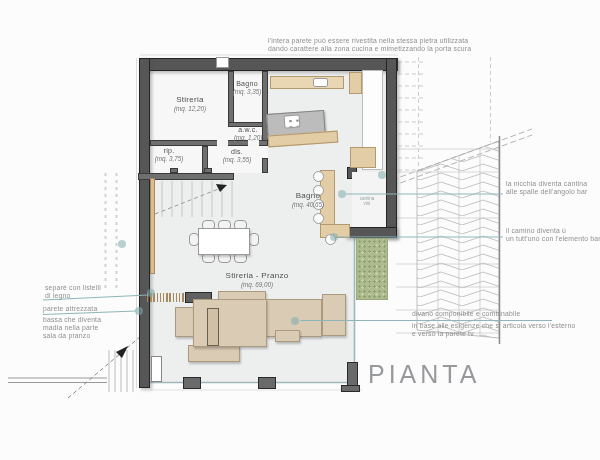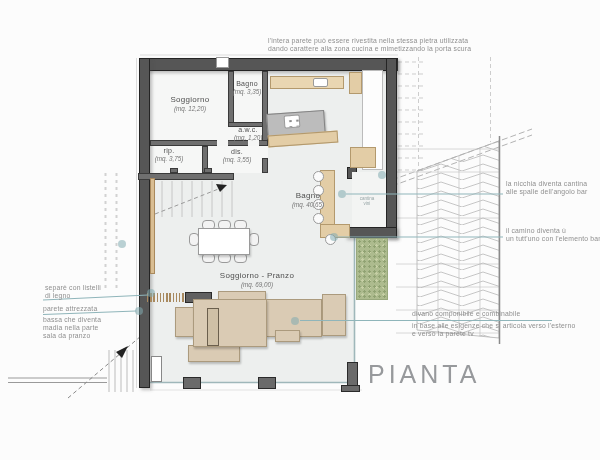--- a/index.html
+++ b/index.html
@@ -225,21 +225,21 @@
         <circle cx="334" cy="237" r="4"></circle>
       <circle cx="382" cy="175" r="4"></circle>
         <circle cx="295" cy="321" r="4"></circle>
       <circle cx="151" cy="293" r="4"></circle>
         <circle cx="139" cy="311" r="4"></circle>
       <circle cx="122" cy="244" r="4"></circle>
     </g>
   </svg>
 
   <div class="lbl" style="left:150px;top:95px;width:80px;">
-    <div class="rname">Soggiorno</div>
+    <div class="rname">Stireria</div>
     <div class="rarea">(mq. 12,20)</div>
   </div>
   <div class="lbl sm" style="left:227px;top:80px;width:40px;">
     <div class="rname">Bagno</div>
     <div class="rarea">(mq. 3,35)</div>
   </div>
   <div class="lbl sm" style="left:228px;top:126px;width:40px;">
     <div class="rname">a.w.c.</div>
     <div class="rarea">(mq. 1,20)</div>
   </div>
@@ -249,21 +249,21 @@
   </div>
   <div class="lbl sm" style="left:216px;top:148px;width:42px;">
     <div class="rname">dis.</div>
     <div class="rarea">(mq. 3,55)</div>
   </div>
   <div class="lbl" style="left:278px;top:191px;width:60px;">
     <div class="rname">Bagno</div>
     <div class="rarea">(mq. 40,65)</div>
   </div>
   <div class="lbl" style="left:207px;top:271px;width:100px;">
-    <div class="rname">Soggiorno - Pranzo</div>
+    <div class="rname">Stireria - Pranzo</div>
     <div class="rarea">(mq. 69,00)</div>
   </div>
   <div class="nichelbl" style="left:353px;top:196px;width:28px;">
     <div>cantina</div>
     <div>vini</div>
   </div>
 
   <div class="ann" style="left:268px;top:37px;">
     <div>l'intera parete può essere rivestita nella stessa pietra utilizzata</div>
     <div>dando carattere alla zona cucina e mimetizzando la porta scura</div>

